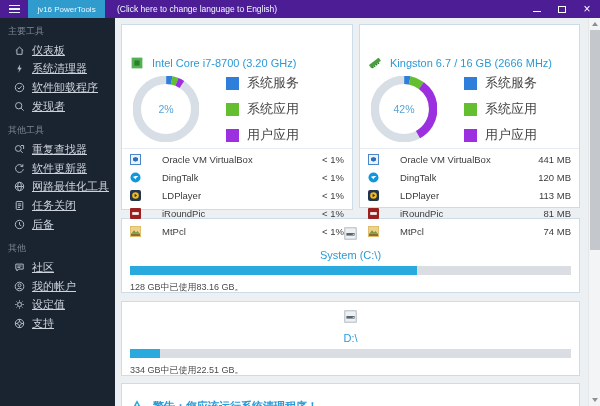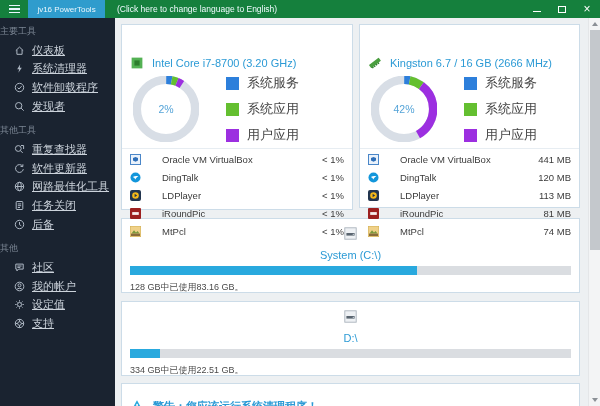--- a/index.html
+++ b/index.html
@@ -4,35 +4,35 @@
 <style>
   * { box-sizing: border-box; margin: 0; padding: 0; }
   html, body { width: 600px; height: 406px; overflow: hidden; }
   body {
     font-family: "Liberation Sans", "DejaVu Sans", sans-serif;
     background: #edf0f2;
     position: relative;
   }
   
   .titlebar {
-    height: 18px; background: #15803d; display: flex; align-items: center;
+    height: 18px; background: #4c1d95; display: flex; align-items: center;
     color: #fff; position: relative;
   }
   .hamburger { width: 28px; height: 18px; display: flex; flex-direction: column; justify-content: center; align-items: center; gap: 2px; cursor: pointer; }
   .hamburger span { display: block; width: 11px; height: 1.5px; background: #e8f6fd; }
   .app-tab { width: 77px; height: 18px; background: #2f9ccd; display: flex; align-items: center; justify-content: center; font-size: 8px; color: #eaf7fe; }
   .lang-hint { margin-left: 12px; font-size: 8.5px; color: #f0fafe; cursor: pointer; }
   .win-controls { position: absolute; right: 6px; top: 0; height: 18px; display: flex; align-items: center; gap: 11px; }
   .wc { width: 14px; height: 14px; display: flex; align-items: center; justify-content: center; cursor: pointer; }
   .wc-min i { display: block; width: 8px; height: 1.5px; background: #fff; margin-top: 5px; }
   .wc-max i { display: block; width: 8px; height: 7px; border: 1.3px solid #fff; }
   .wc-close { color: #fff; font-size: 12px; line-height: 1; }
   
   .sidebar { position: absolute; left: 0; top: 18px; width: 115px; bottom: 0; background: #1a2330; padding-top: 3px; }
-  .side-header { color: #7c8795; font-size: 9px; padding: 4px 0 3px 0; }
+  .side-header { color: #7c8795; font-size: 9px; padding: 4px 0 3px 8px; }
   .side-header.gap { margin-top: 5px; }
   .side-item { display: flex; align-items: center; padding-left: 13px; height: 18.6px; color: #ccd3db; font-size: 11px; cursor: pointer; white-space: nowrap; text-decoration: underline; }
   .sicon { width: 12px; height: 12px; margin-right: 7px; display: flex; align-items: center; justify-content: center; flex: none; }
   .sicon svg { width: 11px; height: 11px; stroke: #aeb8c4; fill: none; stroke-width: 1; }
   
   .main { position: absolute; left: 115px; top: 18px; right: 0; bottom: 0; background: #edf0f2; }
   .content { position: absolute; left: 6px; top: 6px; width: 459px; }
   .row1 { display: flex; gap: 6px; }
   .card { background: #fff; border: 1px solid #ccdce8; }
   .card-cpu { width: 232px; height: 186px; }

